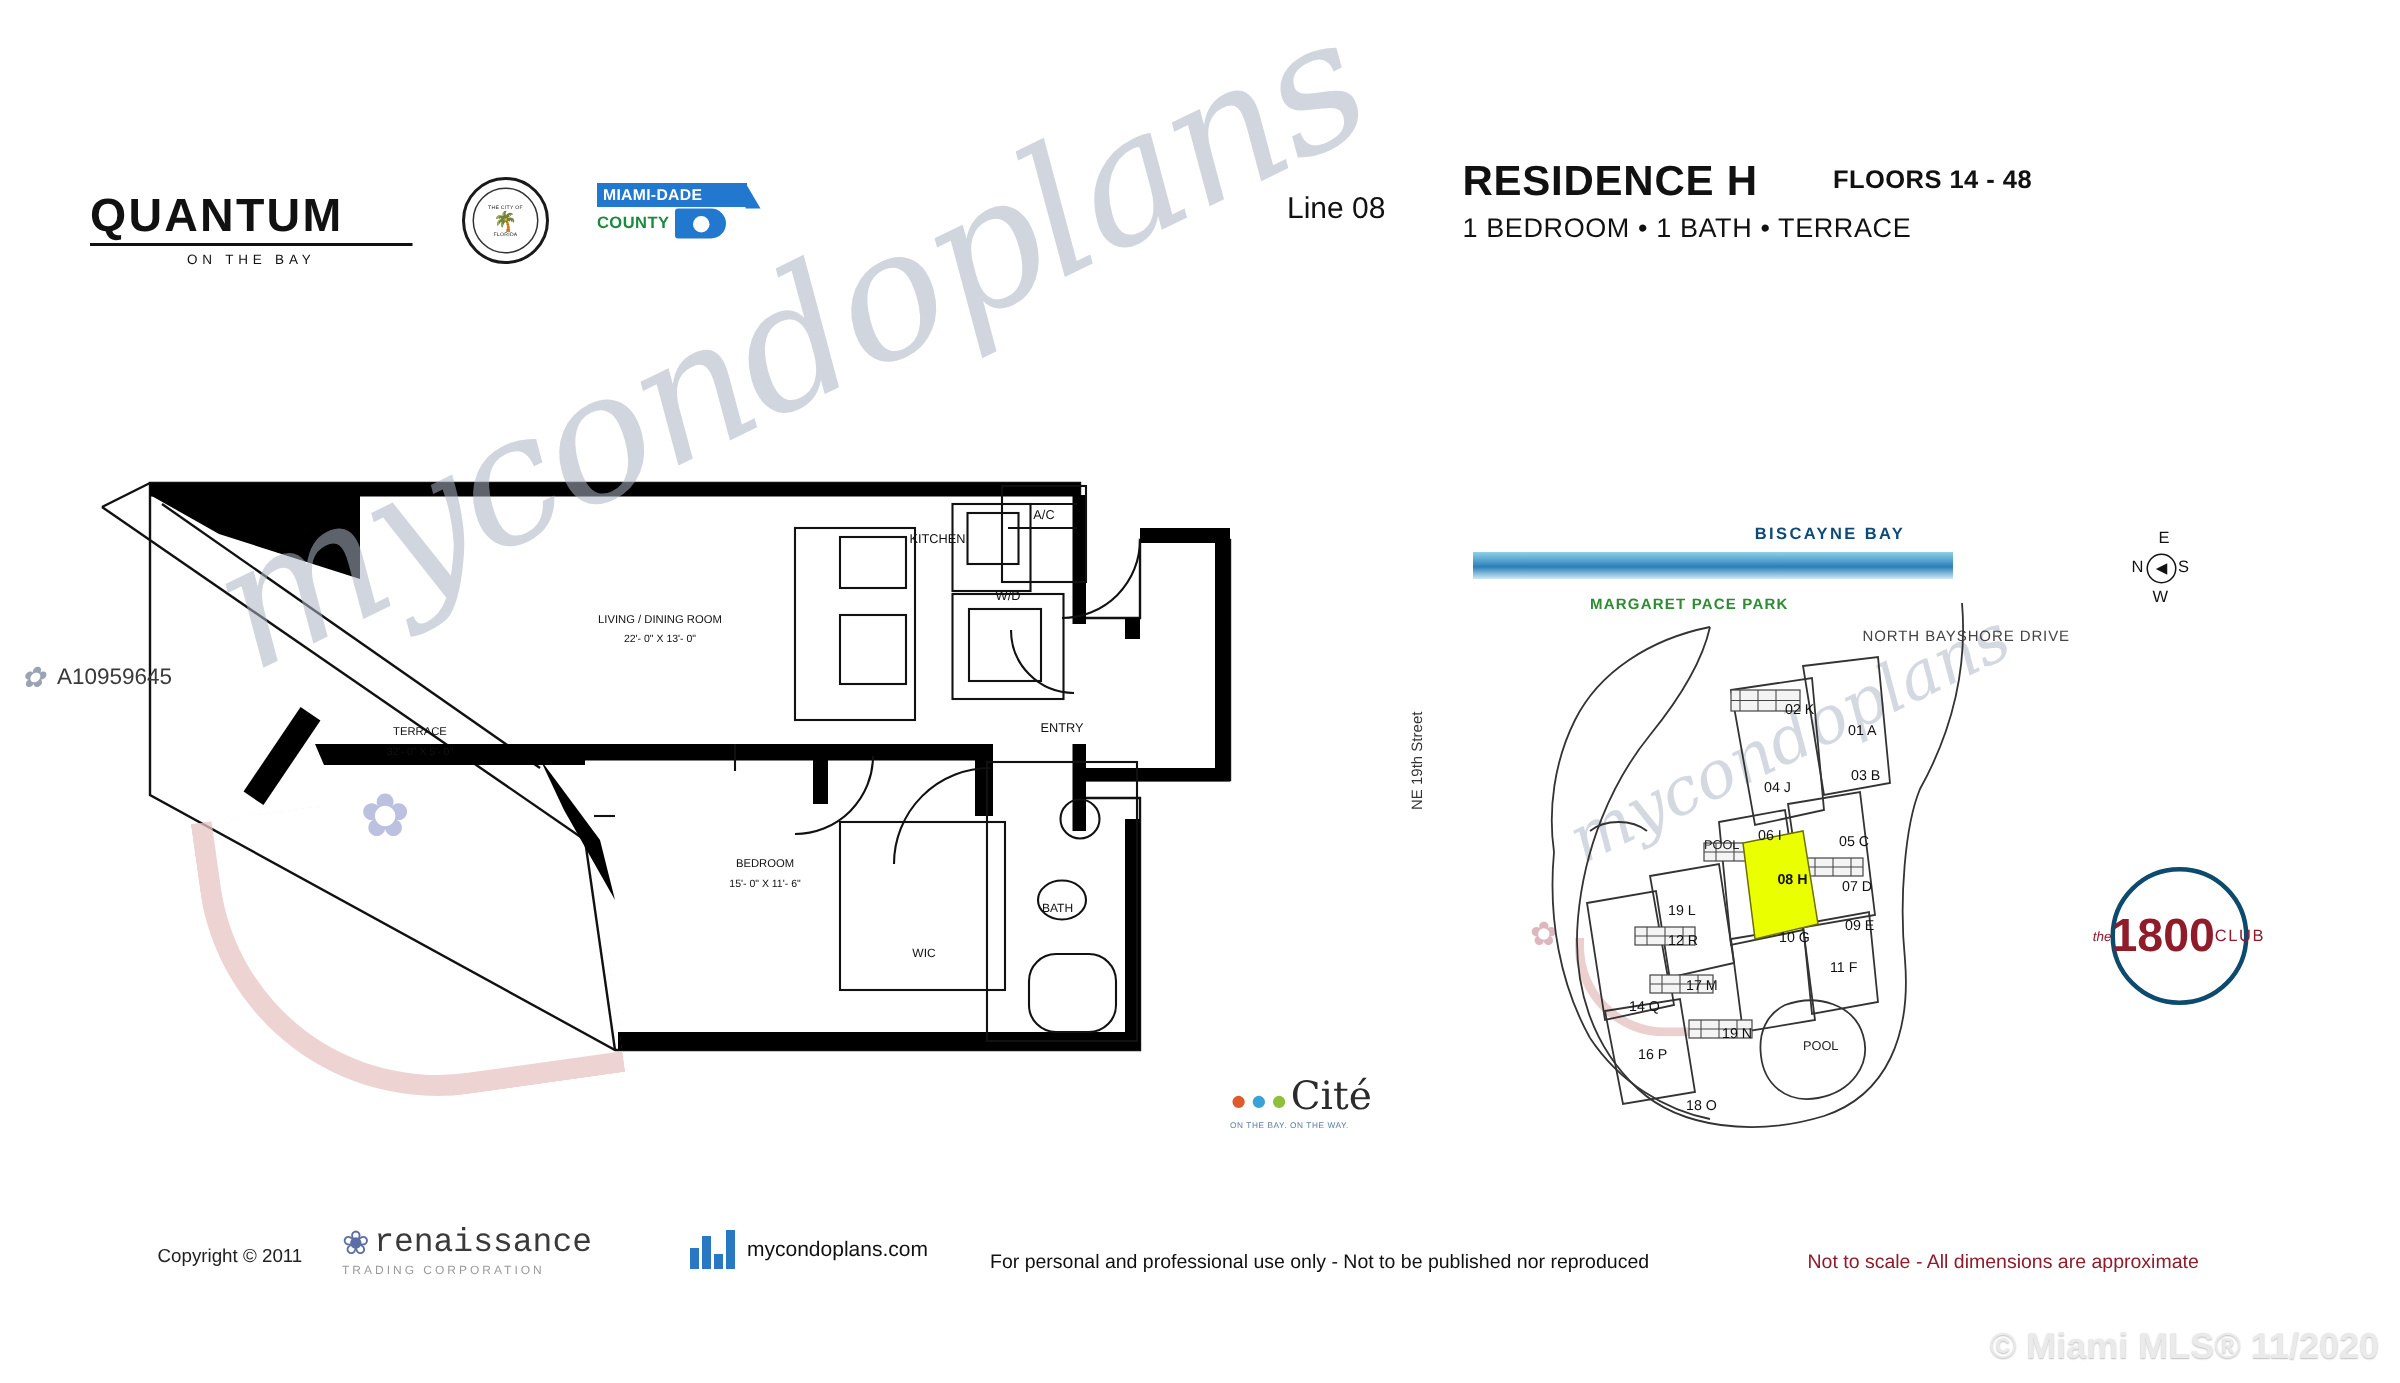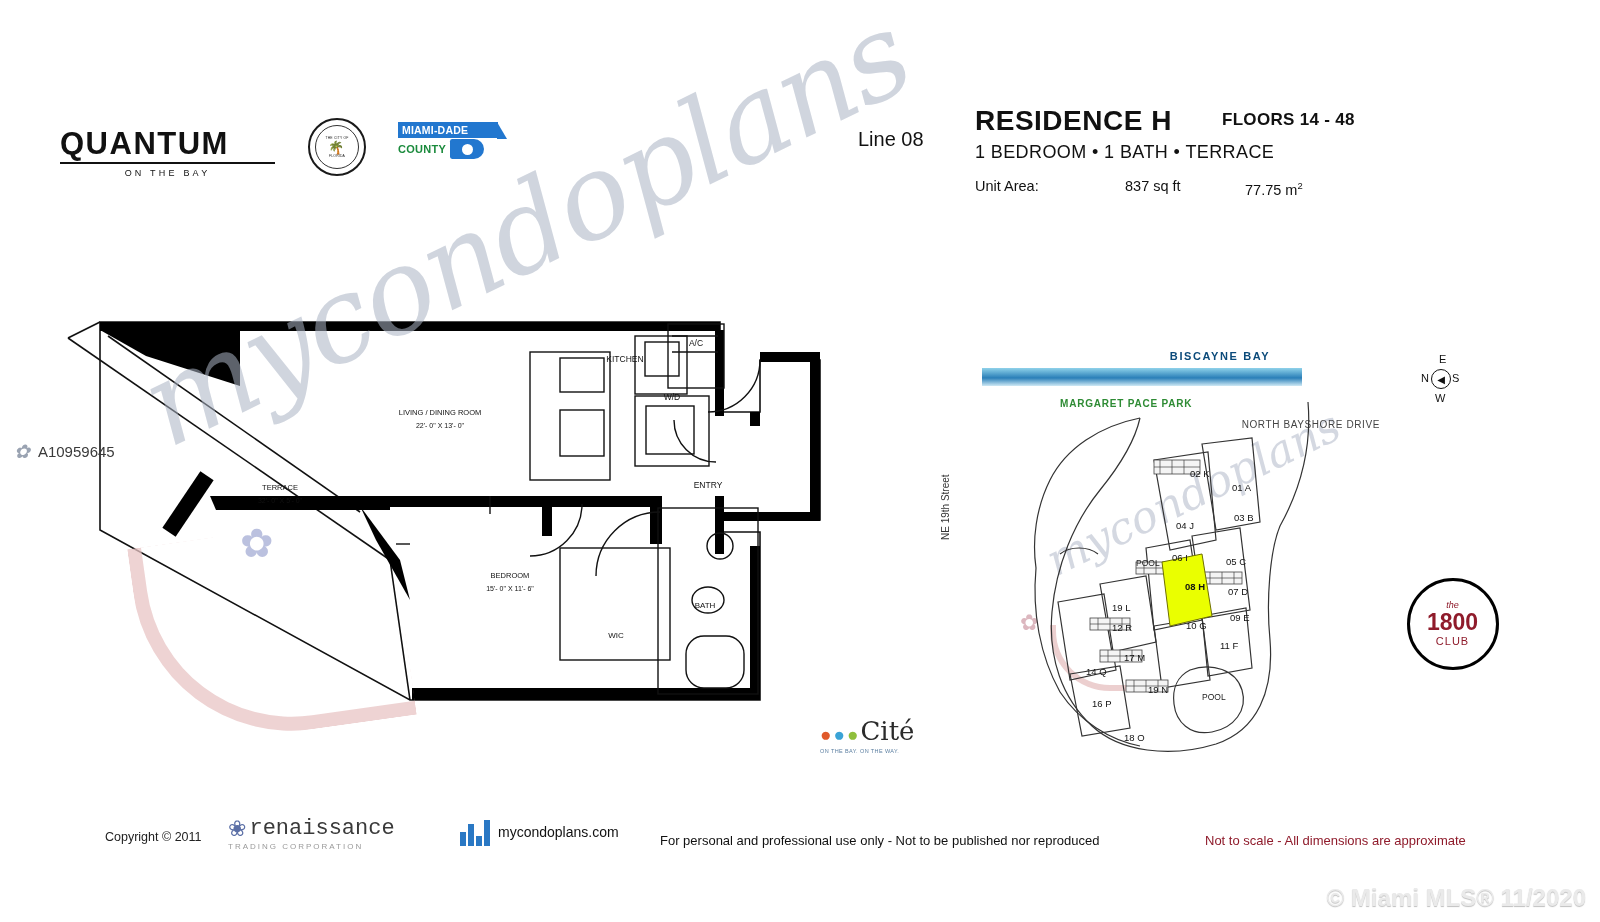--- a/index.html
+++ b/index.html
@@ -262,26 +262,26 @@
   
   #club-seal {
     left: 1400px; top: 578px; width: 105px; height: 92px;
   }
   #club-seal .cs-outer {
     position:absolute; inset:0;
     display:flex;align-items:center;justify-content:center;
   }
   #club-seal .cs-ring {
     width: 86px; height: 86px; border-radius:50%;
-    border: 3px solid #000000;
-    display:flex; flex-direction:column; align-items:center; justify-content:center;
+    border: 3px solid #0c4a6e;
+    display:flex; align-items:center; justify-content:center;
     color:#8f1b2b; background:#fff;
   }
   #club-seal .cs-the { font-size: 9px; font-style: italic; line-height:1; }
-  #club-seal .cs-num { font-size: 23px; font-weight: bold; line-height:1.05; }
+  #club-seal .cs-num { font-size: 31px; font-weight: bold; line-height:1.05; }
   #club-seal .cs-club { font-size: 11px; letter-spacing:1px; line-height:1.1; }
 
   
   #cite-logo { left: 820px; top: 718px; width: 110px; }
   #cite-logo .cl-row { display:flex; align-items:flex-end; gap:2px; }
   #cite-logo .cl-fig { font-size: 19px; line-height:1; }
   #cite-logo .cl-word {
     font-family: "DejaVu Serif", serif;
     font-size: 26px; color:#2b2b2b; line-height:1;
   }
@@ -341,25 +341,20 @@
       </div>
   </div>
 </div>
 
 <div class="abs" id="line-label">Line 08</div>
 <div class="abs" id="residence-title">RESIDENCE H</div>
 <div class="abs" id="floors-label">FLOORS 14 - 48</div>
 <div class="abs" id="residence-sub">1 BEDROOM • 1 BATH • TERRACE</div>
 
 <div class="abs" id="area-table">
-  <div class="arow">
-    <div class="c-label">Unit Area:</div>
-    <div class="c-sqft">837 sq ft</div>
-    <div class="c-m2"><span>77.75 m</span><sup>2</sup></div>
-  </div>
 </div>
 
 <div class="abs" id="floorplan">
   <svg width="790" height="430" viewBox="0 0 790 430" xmlns="http://www.w3.org/2000/svg">
     <g fill="none" stroke="#111" stroke-width="1.6">
 
       <path d="M40 22 L660 22 L660 112 L700 112 L700 60 L760 60 L760 220 L660 220 L660 232 L700 232 L700 400 L350 400 L40 230 Z"></path>
 
       <path d="M8 38 L40 22"></path>
       <path d="M8 38 L330 260"></path>

